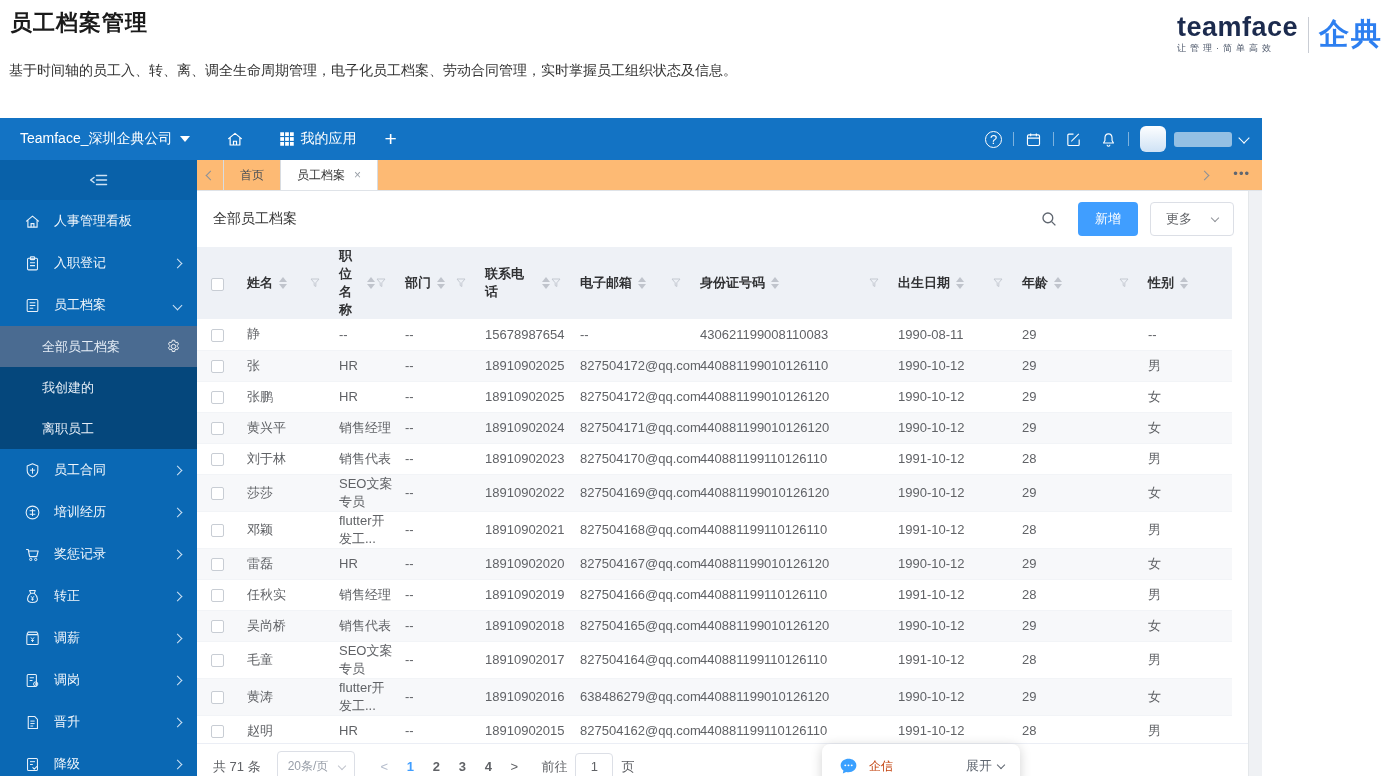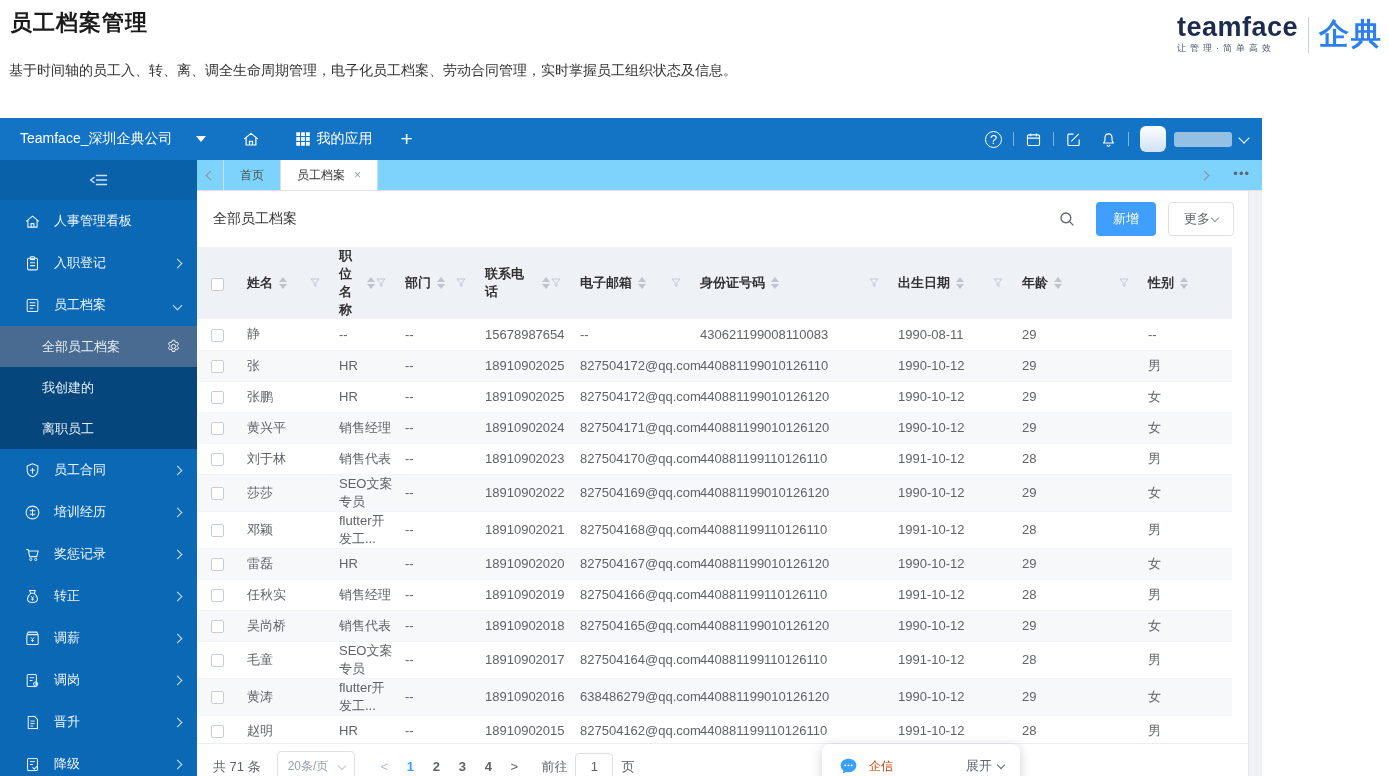--- a/index.html
+++ b/index.html
@@ -15,21 +15,21 @@
   .logo-brand { font-size:27px; font-weight:800; color:#1c2b4e; letter-spacing:.5px; line-height:26px; }
   .logo-tagline { font-size:9px; color:#4a5568; letter-spacing:4px; margin-top:2px; }
   .logo-divider { width:1px; height:36px; background:#c9cdd4; margin:0 10px; }
   .logo-product { font-size:30px; font-weight:600; color:#2d7ff0; letter-spacing:2px; }
 
   
   .app { position:absolute; top:118px; left:0; width:1262px; height:658px; display:flex; flex-direction:column; }
 
   
   .topbar { height:42px; background:#1373c4; display:flex; align-items:center; color:#fff; flex:0 0 42px; }
-  .tb-company { margin-left:20px; font-size:14px; display:flex; align-items:center; gap:24px; cursor:pointer; }
+  .tb-company { margin-left:20px; font-size:14px; display:flex; align-items:center; gap:8px; cursor:pointer; }
   .tb-caret { width:0; height:0; border-left:5px solid transparent; border-right:5px solid transparent; border-top:6px solid #fff; }
   .tb-icon { width:18px; height:18px; color:#fff; }
   .tb-home { margin-left:36px; cursor:pointer; display:flex; }
   .tb-apps { margin-left:34px; display:flex; align-items:center; gap:4px; font-size:14px; cursor:pointer; }
   .tb-plus { margin-left:28px; font-size:21px; font-weight:300; cursor:pointer; line-height:20px; }
   .tb-right { margin-left:auto; display:flex; align-items:center; padding-right:14px; }
   .tb-right .tb-icon { width:17px; height:17px; }
   .tb-sep { width:1px; height:14px; background:rgba(255,255,255,.45); margin:0 11px; }
   .tb-ibtn { display:flex; cursor:pointer; }
   .tb-ibtn + .tb-ibtn { margin-left:18px; }
@@ -55,40 +55,40 @@
   .sb-subitem { height:41px; display:flex; align-items:center; padding:0 16px 0 42px; font-size:13px; color:#e6eef7; cursor:pointer; }
   .sb-subitem.active { background:#4a6b91; }
   .sb-gear { margin-left:auto; display:flex; }
   .sb-gear svg { width:15px; height:15px; color:#fff; }
 
   
   .content { flex:1; display:flex; flex-direction:column; background:#fff; position:relative; min-width:0; }
   .content-gutter { position:absolute; top:31px; right:0; width:14px; bottom:0; background:#eff1f4; border-left:1px solid #e4e7ea; }
 
   
-  .tabbar { height:31px; background:#7dd3fc; display:flex; align-items:stretch; border-bottom:1px solid #dfe3e8; flex:0 0 31px; }
+  .tabbar { height:31px; background:#fdba74; display:flex; align-items:stretch; border-bottom:1px solid #dfe3e8; flex:0 0 31px; }
   .tab-nav { width:26px; display:flex; align-items:center; justify-content:center; color:#8a9099; cursor:pointer; }
   .tab-nav .chev { width:7px; height:7px; border-right:1.5px solid #8a9099; border-bottom:1.5px solid #8a9099; }
   .chev.left { transform:rotate(135deg); }
   .chev.right { transform:rotate(-45deg); }
   .tab { display:flex; align-items:center; padding:0 16px; font-size:12px; color:#495057; border-right:1px solid #d8dce1; cursor:pointer; gap:9px; }
   .tab:first-of-type { border-left:1px solid #d8dce1; }
   .tab.active { background:#fff; color:#333; }
   .tab-close { color:#9aa0a8; font-size:12px; line-height:1; }
   .tab-right { margin-left:auto; display:flex; align-items:center; padding-right:12px; gap:16px; }
   .tab-dots { color:#5f6670; font-size:13px; letter-spacing:1px; cursor:pointer; margin-top:-4px; }
 
   
   .toolbar { height:56px; display:flex; align-items:center; padding:0 28px 0 16px; flex:0 0 56px; }
   .view-title { font-size:14px; color:#333; }
   .toolbar-right { margin-left:auto; display:flex; align-items:center; }
   .search-btn { display:flex; cursor:pointer; margin-right:20px; }
   .search-btn svg { width:18px; height:18px; color:#5f6670; }
   .btn-primary { background:#409eff; color:#fff; font-size:13px; padding:8px 17px; border:none; border-radius:4px; cursor:pointer; font-family:inherit; }
-  .btn-plain { background:#fff; color:#606266; font-size:13px; padding:7px 15px; border:1px solid #dcdfe6; border-radius:4px; cursor:pointer; margin-left:12px; display:flex; align-items:center; gap:2px; font-family:inherit; }
+  .btn-plain { background:#fff; color:#606266; font-size:13px; padding:7px 15px; border:1px solid #dcdfe6; border-radius:4px; cursor:pointer; margin-left:12px; display:flex; align-items:center; gap:20px; font-family:inherit; }
   .btn-plain .chev { width:6px; height:6px; border-right:1.4px solid #909399; border-bottom:1.4px solid #909399; transform:rotate(45deg); margin-top:-3px; }
 
   
   .table-area { padding-right:15px; flex:0 0 auto; }
   table { border-collapse:collapse; table-layout:fixed; width:1035px; }
   col.c-check{width:40px;} col.c-name{width:92px;} col.c-pos{width:66px;} col.c-dept{width:80px;}
   col.c-phone{width:95px;} col.c-mail{width:120px;} col.c-id{width:198px;} col.c-birth{width:124px;}
   col.c-age{width:126px;} col.c-sex{width:94px;}
   thead th { background:#eef1f6; height:35px; font-size:13px; color:#303133; font-weight:bold; text-align:left; padding:0 0 0 10px; }
   thead th.th-check { padding-left:0; text-align:center; }

